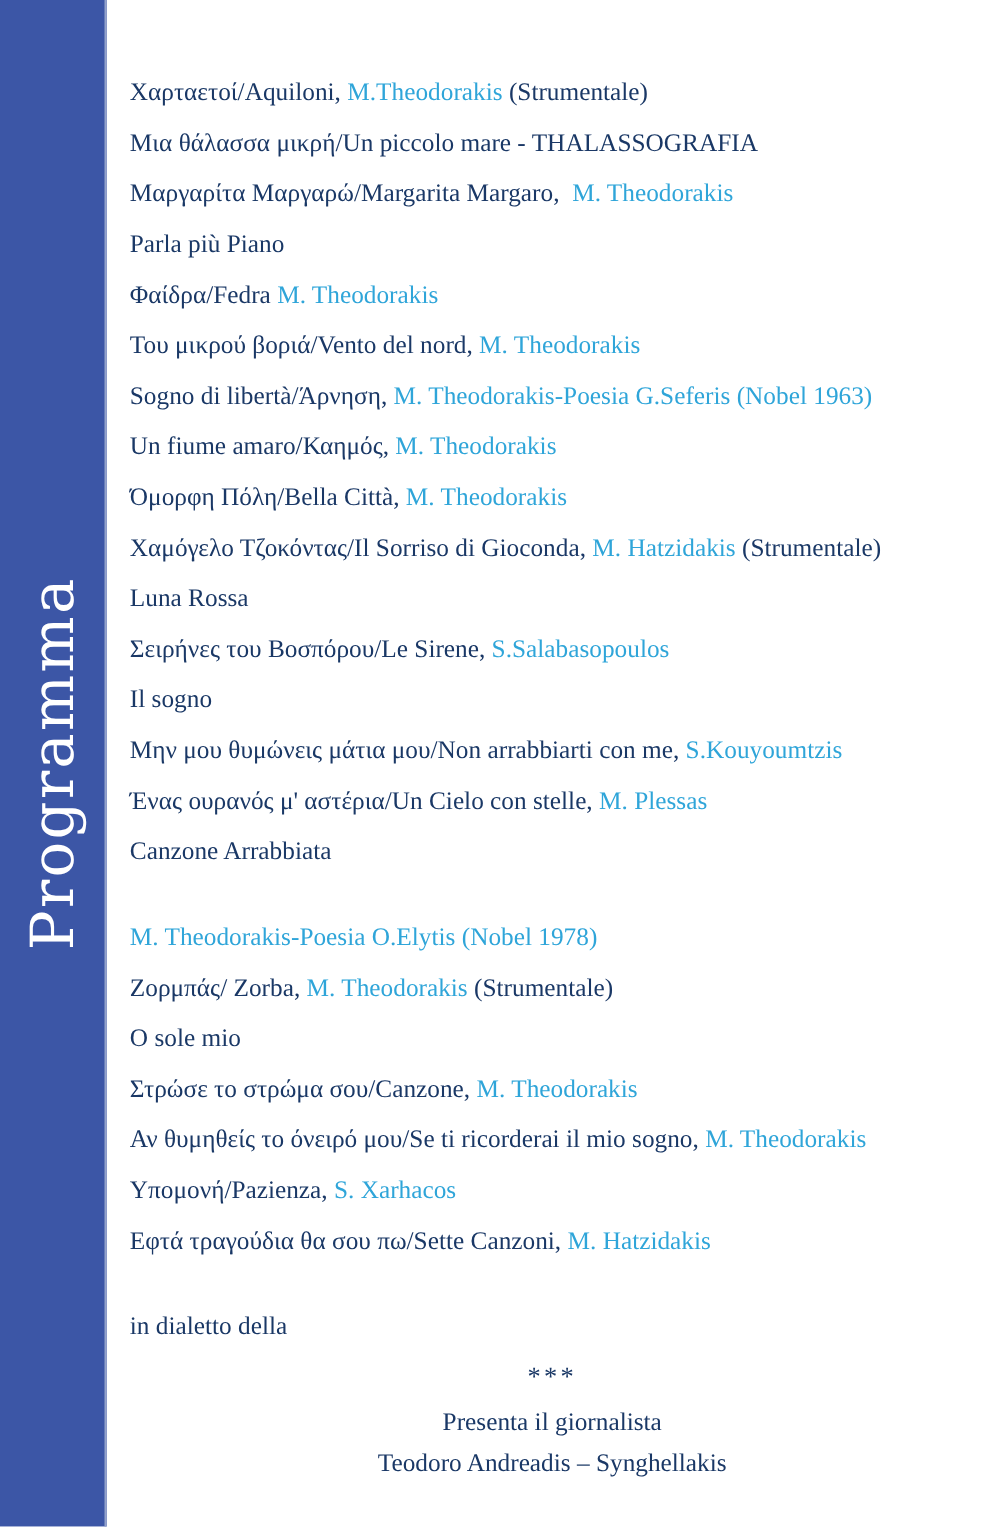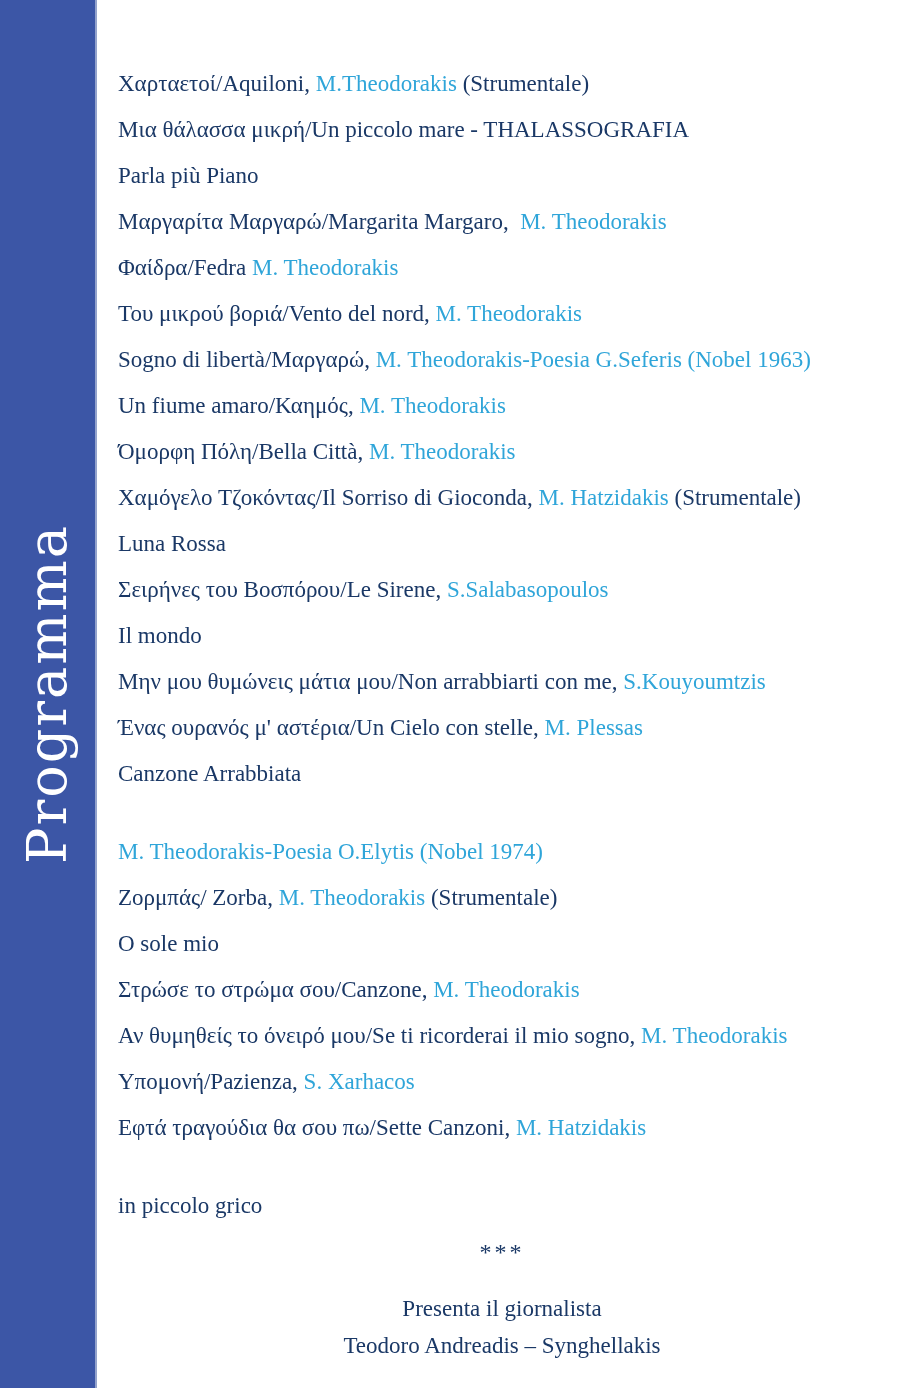--- a/index.html
+++ b/index.html
@@ -53,62 +53,62 @@
   }
   .separator {
     font-size: 24px;
     line-height: 32px;
     letter-spacing: 3px;
     margin-top: 1px;
   }
   .presenter-label {
     font-size: 23px;
     line-height: 32px;
-    margin-top: 25px;
+    margin-top: 9px;
   }
   .presenter-name {
     font-size: 23px;
     line-height: 32px;
     margin-top: 5px;
   }
 </style>
 </head>
 <body>
 
 <div class="page">
   <div class="sidebar">
     <div class="sidebar-title">Programma</div>
   </div>
 
   <div class="content">
     <div id="program-list">
         <div class="line"><span class="dark">Χαρταετοί/Aquiloni, </span><span class="light">M.Theodorakis</span><span class="dark"> (Strumentale)</span></div>
         <div class="line"><span class="dark">Μια θάλασσα μικρή/Un piccolo mare - THALASSOGRAFIA</span></div>
+        <div class="line"><span class="dark">Μαργαρίτα Μαργαρώ/Margarita Margaro,  </span><span class="light">M. Theodorakis</span></div>
         <div class="line"><span class="dark">Parla più Piano</span></div>
-        <div class="line"><span class="dark">Μαργαρίτα Μαργαρώ/Margarita Margaro,  </span><span class="light">M. Theodorakis</span></div>
         <div class="line"><span class="dark">Φαίδρα/Fedra </span><span class="light">M. Theodorakis</span></div>
         <div class="line"><span class="dark">Του μικρού βοριά/Vento del nord, </span><span class="light">M. Theodorakis</span></div>
-        <div class="line"><span class="dark">Sogno di libertà/Μαργαρώ, </span><span class="light">M. Theodorakis-Poesia G.Seferis (Nobel 1963)</span></div>
+        <div class="line"><span class="dark">Sogno di libertà/Άρνηση, </span><span class="light">M. Theodorakis-Poesia G.Seferis (Nobel 1963)</span></div>
         <div class="line"><span class="dark">Un fiume amaro/Καημός, </span><span class="light">M. Theodorakis</span></div>
         <div class="line"><span class="dark">Όμορφη Πόλη/Bella Città, </span><span class="light">M. Theodorakis</span></div>
         <div class="line"><span class="dark">Χαμόγελο Τζοκόντας/Il Sorriso di Gioconda, </span><span class="light">M. Hatzidakis</span><span class="dark"> (Strumentale)</span></div>
         <div class="line"><span class="dark">Luna Rossa</span></div>
         <div class="line"><span class="dark">Σειρήνες του Βοσπόρου/Le Sirene, </span><span class="light">S.Salabasopoulos</span></div>
-        <div class="line"><span class="dark">Il mondo</span></div>
+        <div class="line"><span class="dark">Il sogno</span></div>
         <div class="line"><span class="dark">Μην μου θυμώνεις μάτια μου/Non arrabbiarti con me, </span><span class="light">S.Kouyoumtzis</span></div>
         <div class="line"><span class="dark">Ένας ουρανός μ' αστέρια/Un Cielo con stelle, </span><span class="light">M. Plessas</span></div>
         <div class="line"><span class="dark">Canzone Arrabbiata</span></div>
-        <div class="line"><br><span class="light">M. Theodorakis-Poesia O.Elytis (Nobel 1974)</span></div>
+        <div class="line"><br><span class="light">M. Theodorakis-Poesia O.Elytis (Nobel 1978)</span></div>
         <div class="line"><span class="dark">Ζορμπάς/ Zorba, </span><span class="light">M. Theodorakis</span><span class="dark"> (Strumentale)</span></div>
         <div class="line"><span class="dark">O sole mio</span></div>
         <div class="line"><span class="dark">Στρώσε το στρώμα σου/Canzone, </span><span class="light">M. Theodorakis</span></div>
         <div class="line"><span class="dark">Αν θυμηθείς το όνειρό μου/Se ti ricorderai il mio sogno, </span><span class="light">M. Theodorakis</span></div>
         <div class="line"><span class="dark">Υπομονή/Pazienza, </span><span class="light">S. Xarhacos</span></div>
         <div class="line"><span class="dark">Εφτά τραγούδια θα σου πω/Sette Canzoni, </span><span class="light">M. Hatzidakis</span></div>
-        <div class="line"><br><span class="dark">in piccolo grico</span></div>
+        <div class="line"><br><span class="dark">in dialetto della</span></div>
       </div>
 
     <div class="footer">
       <div class="separator">***</div>
       <div class="presenter-label">Presenta il giornalista</div>
       <div class="presenter-name">Teodoro Andreadis – Synghellakis</div>
     </div>
   </div>
 </div>
 

